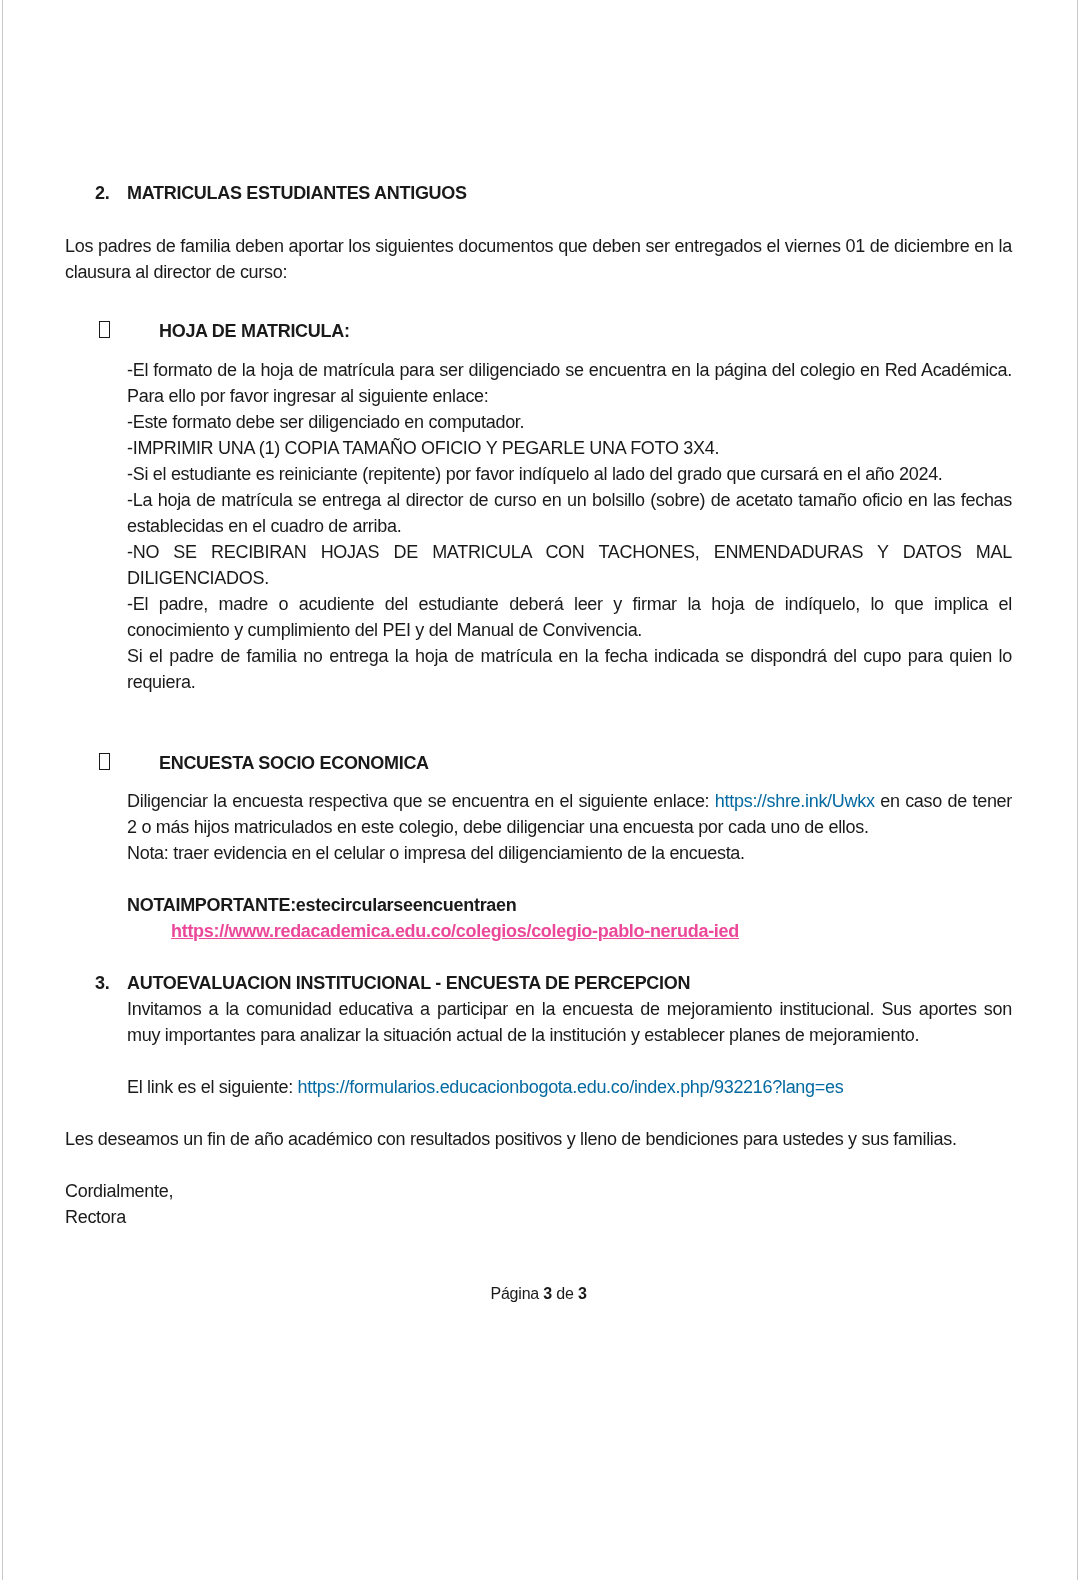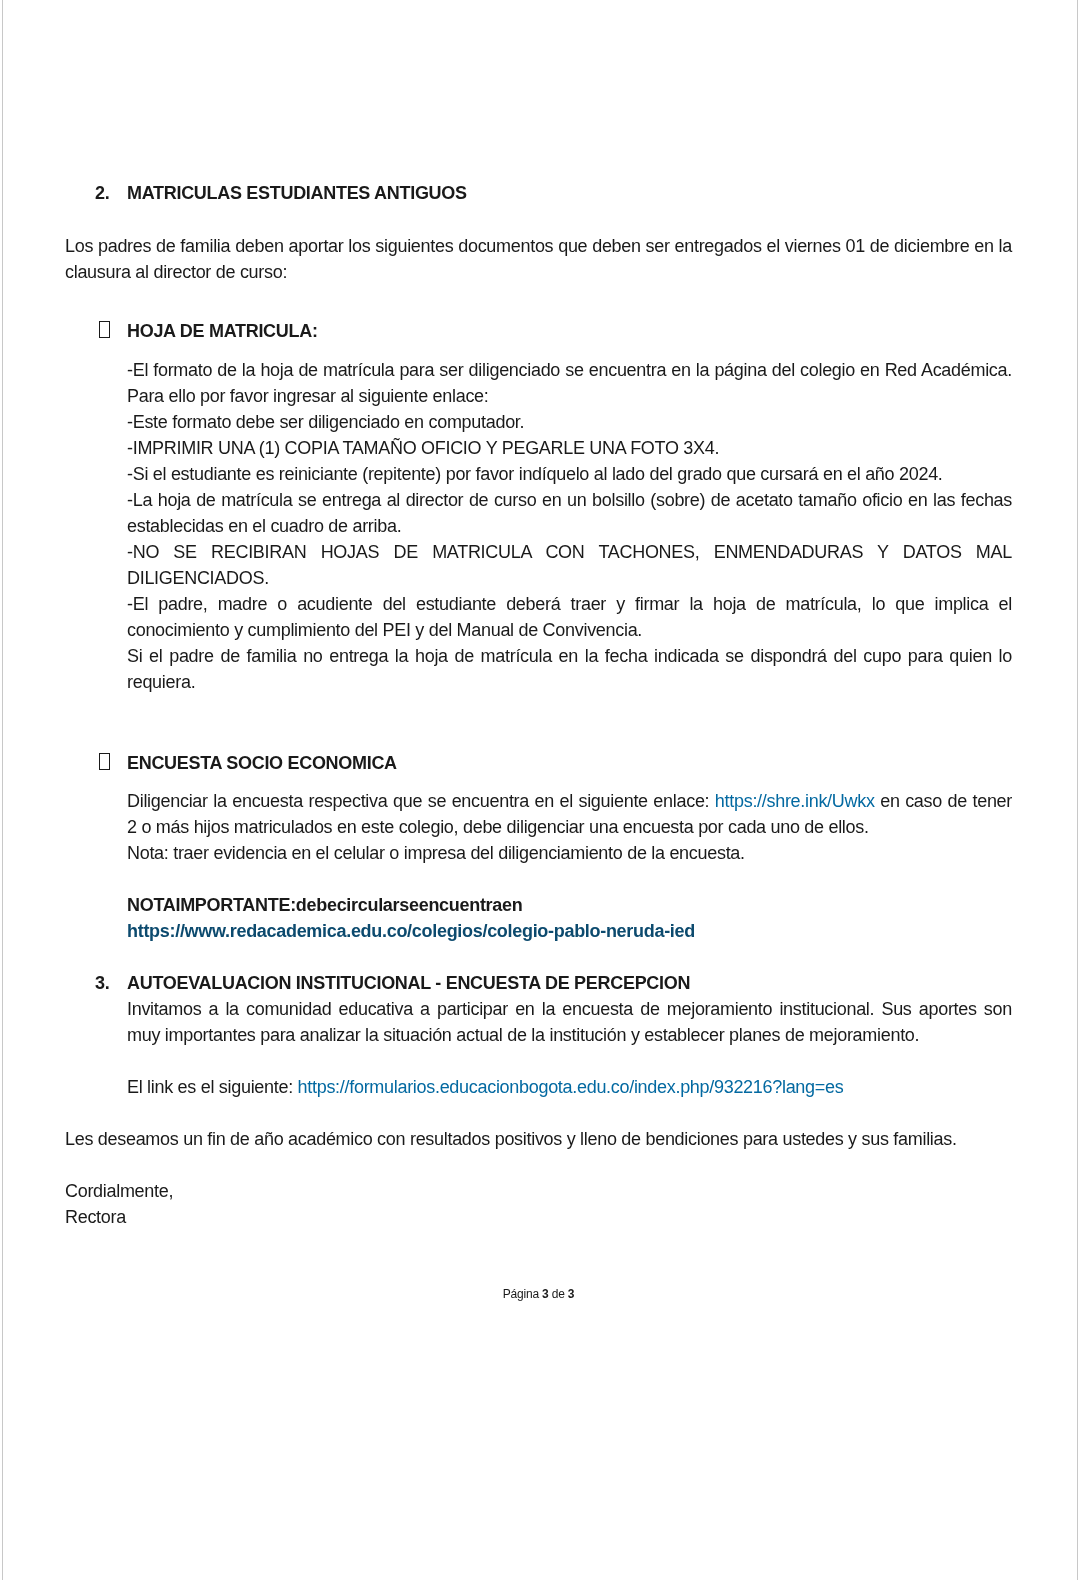--- a/index.html
+++ b/index.html
@@ -18,42 +18,42 @@
   .edge-left{left:2px;}
   .edge-right{left:1077px;}
   .content{box-sizing:border-box;width:100%;height:100%;padding:180px 68px 0 65px;}
   p{margin:0;}
   .just{text-align:justify;}
   .bold{font-weight:700;}
   
   .num-heading{display:flex;font-weight:700;margin:0;}
   .num-heading .num{margin-left:30px;width:32px;flex:0 0 32px;}
   
-  .bullet-heading{display:flex;font-weight:700;align-items:baseline;}
+  .bullet-heading{display:flex;font-weight:700;align-items:baseline;gap:32px;}
   .bullet-heading .bullet-cell{margin-left:34px;width:28px;flex:0 0 28px;}
   .glyph-box{display:inline-block;width:9px;height:15px;border:1.6px solid #1a1a1a;position:relative;top:1px;}
   .indent{margin-left:62px;}
   .intro{margin-top:27px;}
   .b1-head{margin-top:33px;}
   .b1-body{margin-top:13px;}
   .b2-head{margin-top:55px;}
   .b2-body{margin-top:12px;}
   .nota-block{margin-top:26px;}
   .nota-row{display:flex;justify-content:flex-start;font-weight:700;}
   a{cursor:pointer;}
   .link-plain{color:#0369a1;}
-  .link-navy{color:#0c4a6e;font-weight:700;}
+  .link-navy{color:#ec4899;font-weight:700;text-decoration:underline;margin-left:44px;}
   .h3-row{margin-top:26px;}
   .invita{margin-top:0;}
   .el-link-line{margin-top:26px;}
   .closing{margin-top:26px;}
   .salutation{margin-top:26px;}
   .sig-row{display:flex;margin-top:74px;}
   .sig-left{width:548px;flex:0 0 548px;}
-  .footer{margin-top:51px;text-align:center;font-size:12px;letter-spacing:-0.2px;}
+  .footer{margin-top:51px;text-align:center;font-size:16px;letter-spacing:-0.2px;}
   .footer span{display:inline;}
 </style>
 </head>
 <body>
 
 <div class="page">
   <div class="page-edge edge-left"></div>
   <div class="page-edge edge-right"></div>
 
   <div class="content">
@@ -69,37 +69,37 @@
       <span class="bullet-cell"><span class="glyph-box"></span></span>
       <span>HOJA DE MATRICULA:</span>
     </div>
     <div class="indent b1-body">
       <p class="just">-El formato de la hoja de matrícula para ser diligenciado se encuentra en la página del colegio en Red Académica. Para ello por favor ingresar al siguiente enlace:</p>
       <p class="just">-Este formato debe ser diligenciado en computador.</p>
       <p class="just">-IMPRIMIR UNA (1) COPIA TAMAÑO OFICIO Y PEGARLE UNA FOTO 3X4.</p>
       <p class="just">-Si el estudiante es reiniciante (repitente) por favor indíquelo al lado del grado que cursará en el año 2024.</p>
       <p class="just">-La hoja de matrícula se entrega al director de curso en un bolsillo (sobre) de acetato tamaño oficio en las fechas establecidas en el cuadro de arriba.</p>
       <p class="just">-NO SE RECIBIRAN HOJAS DE MATRICULA CON TACHONES, ENMENDADURAS Y DATOS MAL DILIGENCIADOS.</p>
-      <p class="just">-El padre, madre o acudiente del estudiante deberá traer y firmar la hoja de matrícula, lo que implica el conocimiento y cumplimiento del PEI y del Manual de Convivencia.</p>
+      <p class="just">-El padre, madre o acudiente del estudiante deberá leer y firmar la hoja de indíquelo, lo que implica el conocimiento y cumplimiento del PEI y del Manual de Convivencia.</p>
       <p class="just">Si el padre de familia no entrega la hoja de matrícula en la fecha indicada se dispondrá del cupo para quien lo requiera.</p>
     </div>
 
     <div class="bullet-heading b2-head">
       <span class="bullet-cell"><span class="glyph-box"></span></span>
       <span>ENCUESTA SOCIO ECONOMICA</span>
     </div>
     <div class="indent b2-body">
       <p class="just"><span>Diligenciar la encuesta respectiva que se encuentra en el siguiente enlace: </span><a class="link-plain">https://shre.ink/Uwkx</a><span> en caso de tener 2 o más hijos matriculados en este colegio, debe diligenciar una encuesta por cada uno de ellos.</span></p>
       <p>Nota: traer evidencia en el celular o impresa del diligenciamiento de la encuesta.</p>
 
       <div class="nota-block">
         <div class="nota-row">
           <span>NOTA</span>
           <span>IMPORTANTE:</span>
-          <span>debe</span>
+          <span>este</span>
           <span>circular</span>
           <span>se</span>
           <span>encuentra</span>
           <span>en</span>
         </div>
         <div><a class="link-navy">https://www.redacademica.edu.co/colegios/colegio-pablo-neruda-ied</a></div>
       </div>
     </div>
 
     <div class="num-heading h3-row">

